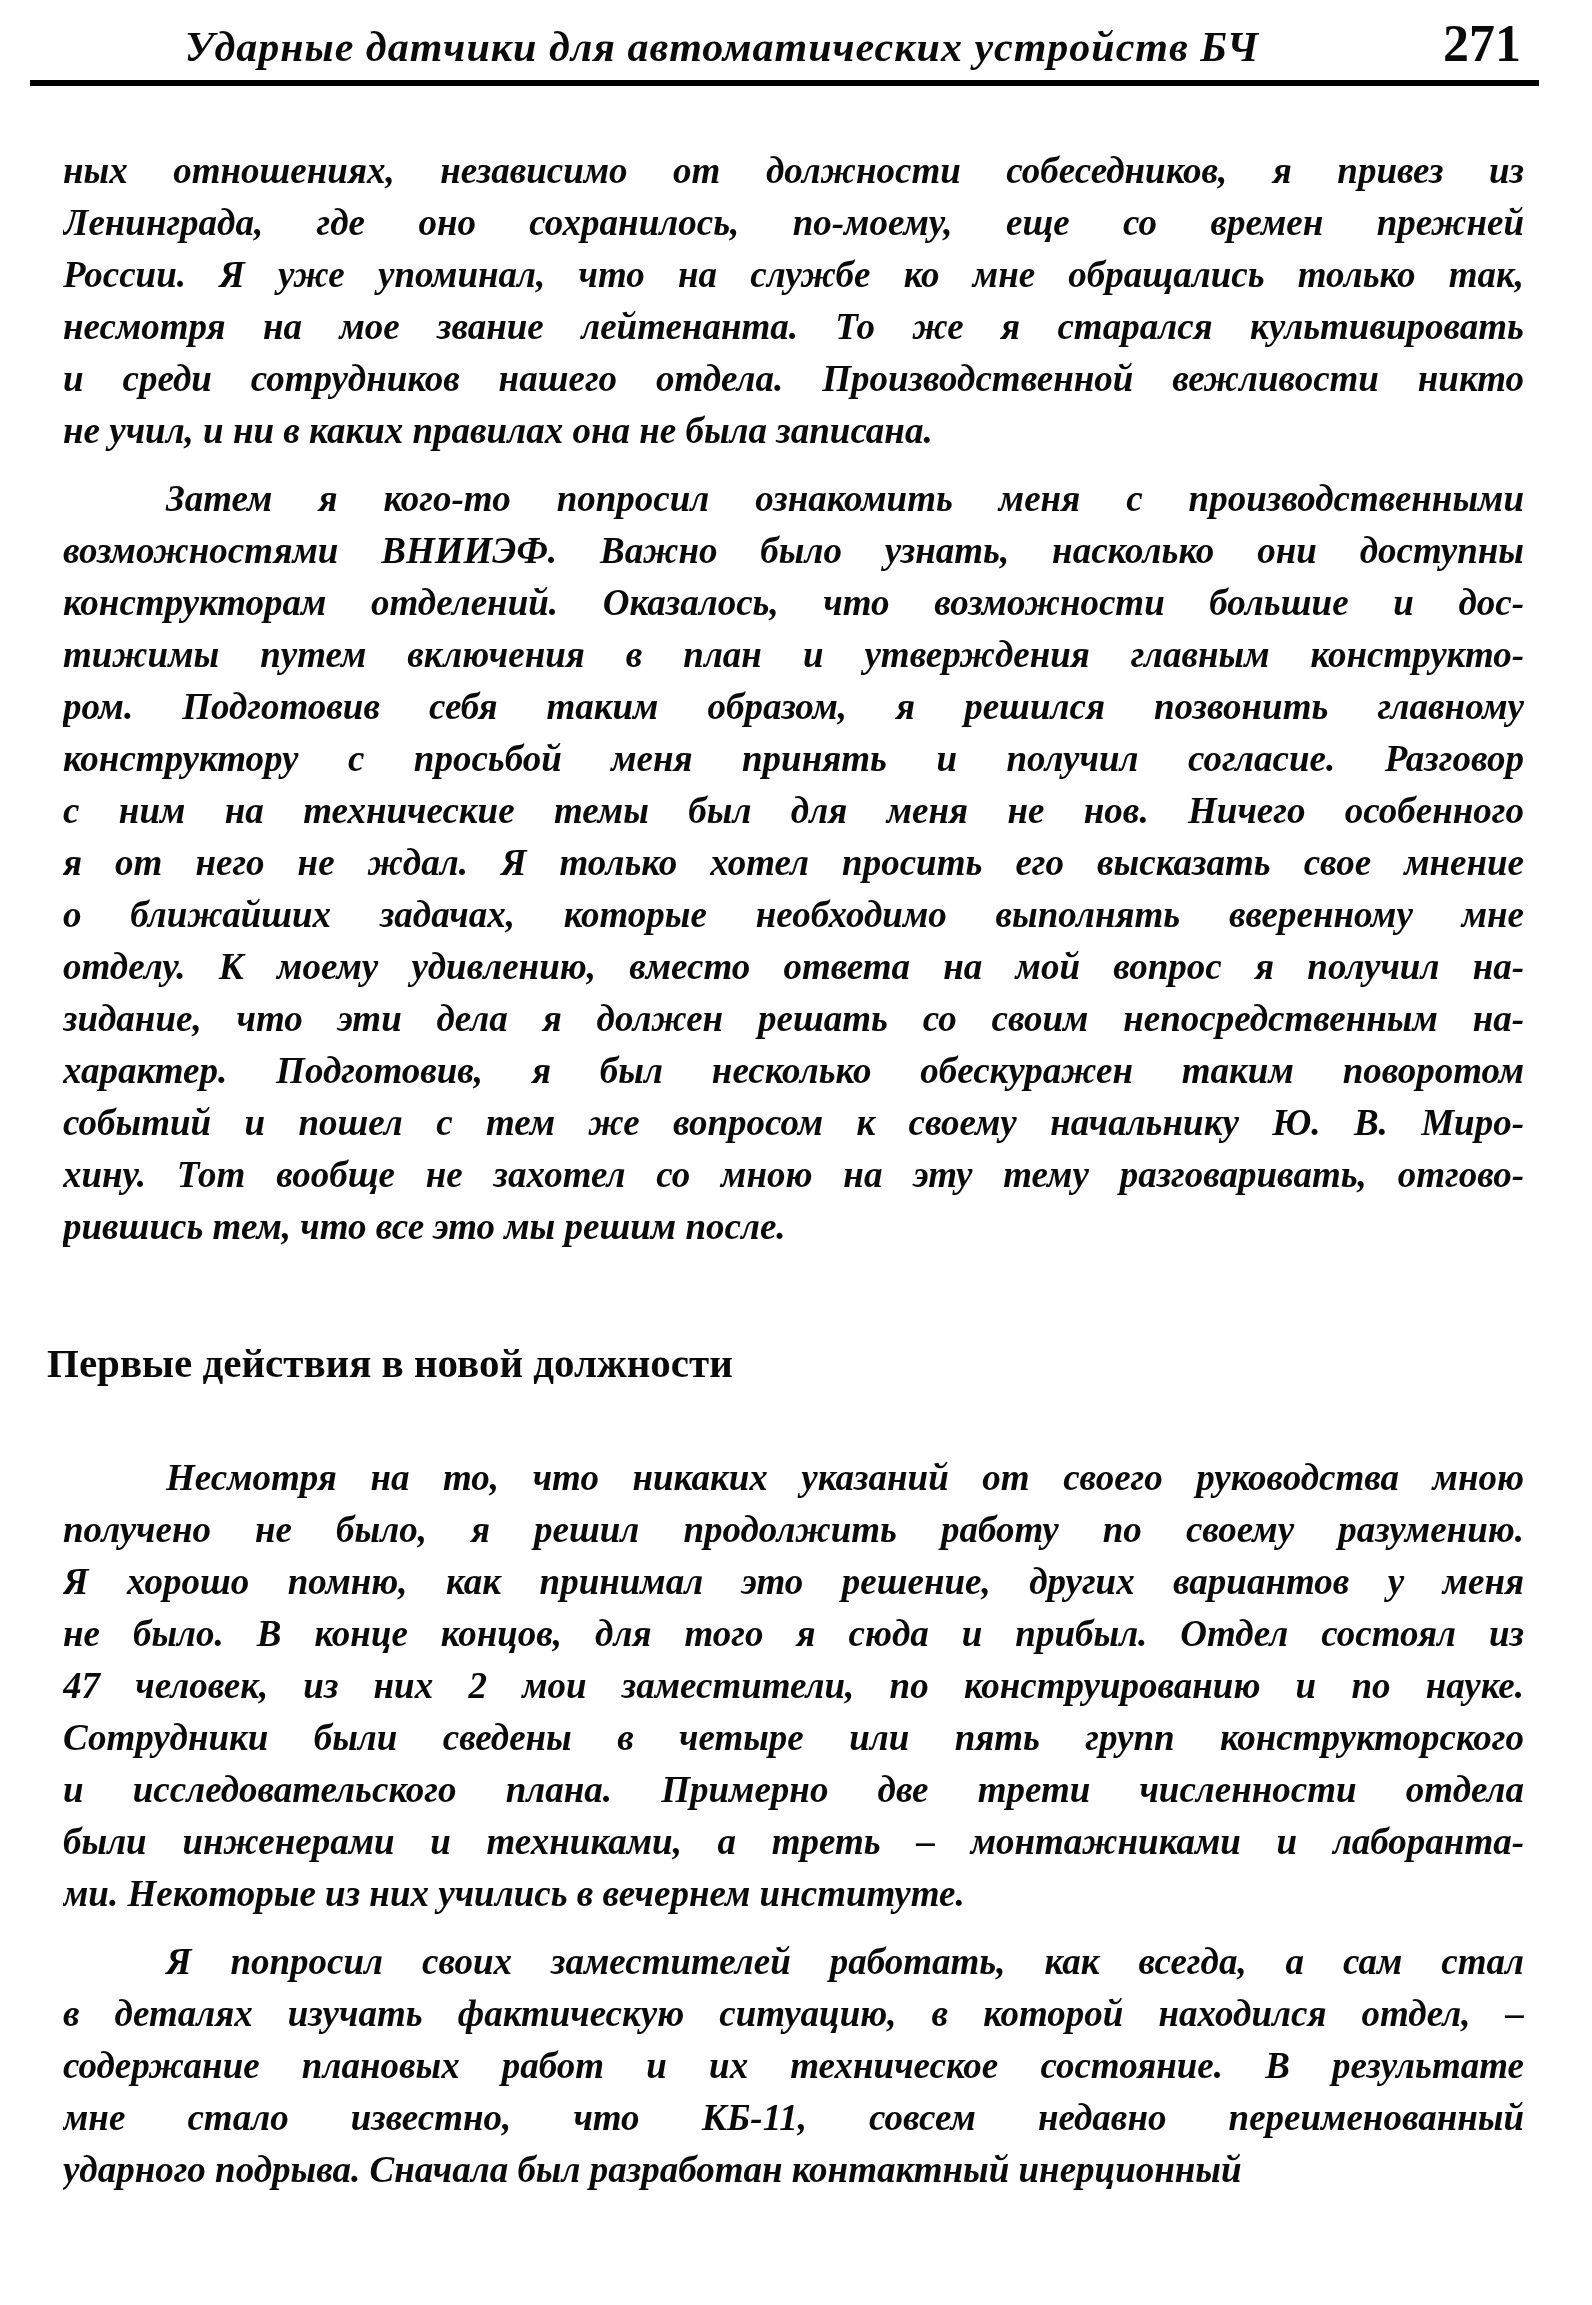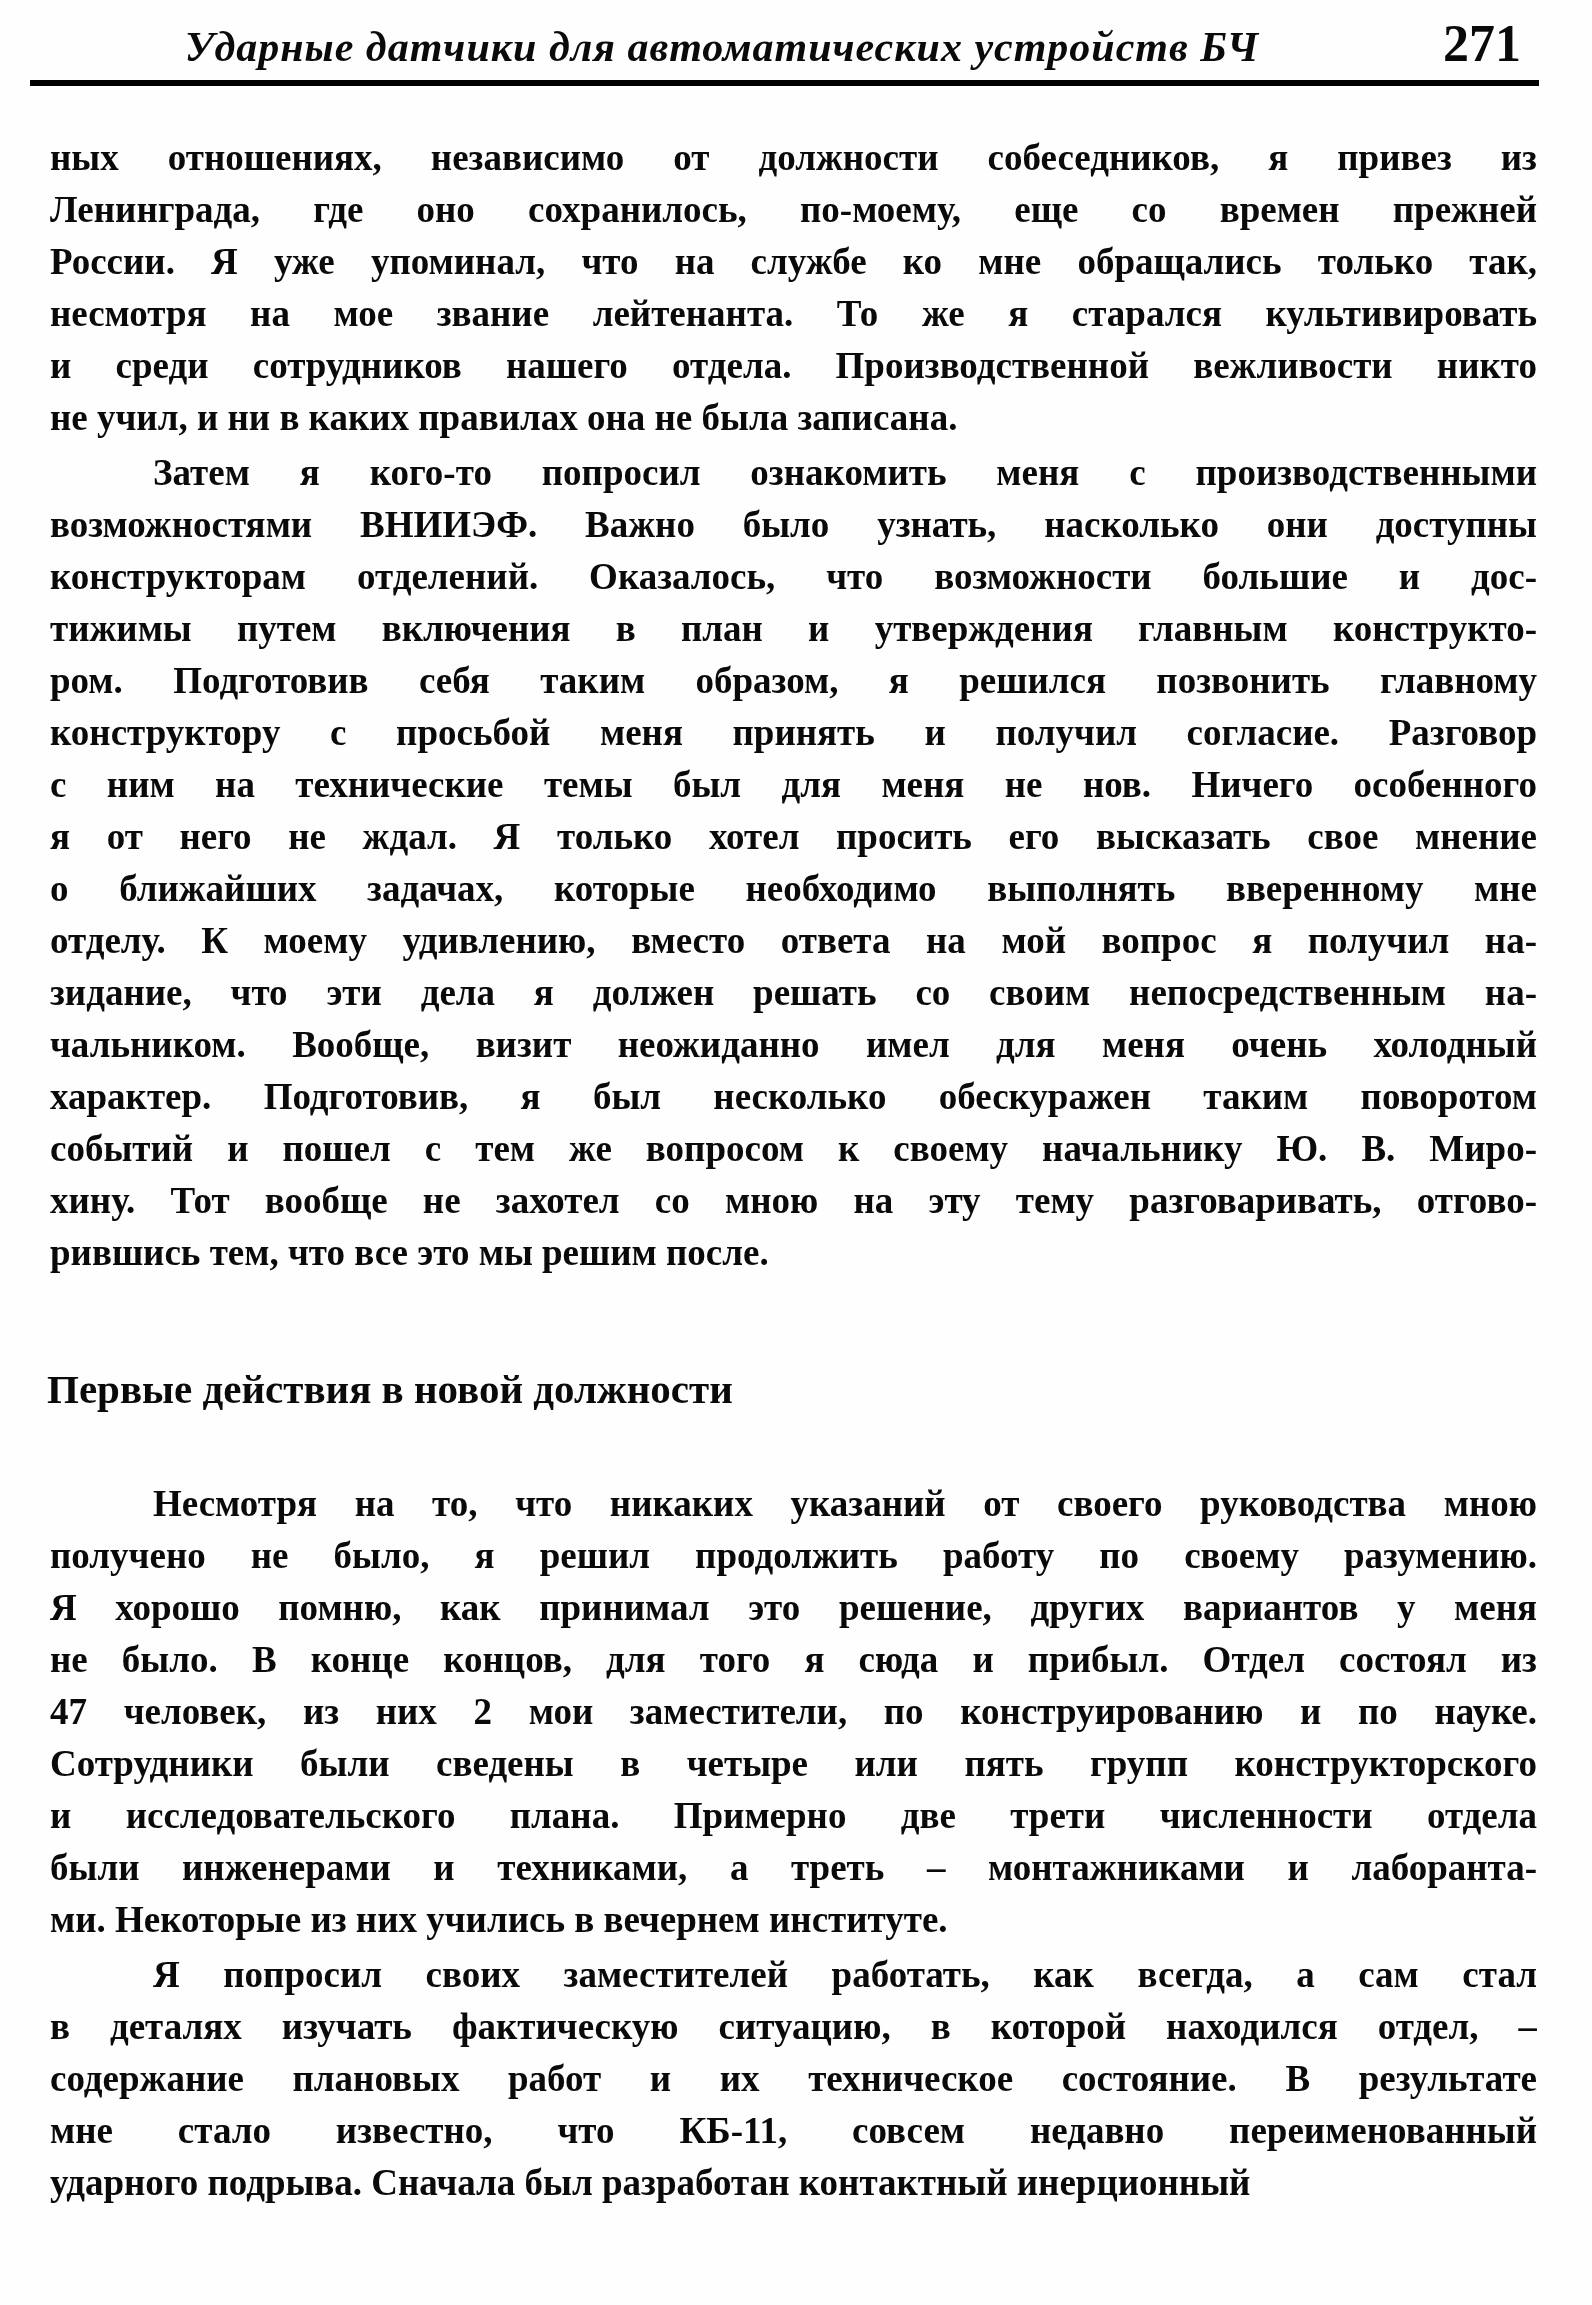--- a/index.html
+++ b/index.html
@@ -49,21 +49,21 @@
   }
   .page-body {
     position: absolute;
     left: 47px;
     top: 129px;
     width: 1493px;
     font-size: 37px;
     font-weight: 700;
     line-height: 52px;
   }
-  .para { margin: 3px; }
+  .para { margin: 16px; font-style: italic; }
   .line {
     height: 52px;
     overflow: hidden;
     text-align: justify;
     text-align-last: justify;
   }
   .line.last {
     text-align-last: left;
   }
   .para.indent .line:first-child {
@@ -100,21 +100,20 @@
         <div class="line">возможностями ВНИИЭФ. Важно было узнать, насколько они доступны</div>
         <div class="line">конструкторам отделений. Оказалось, что возможности большие и дос-</div>
         <div class="line">тижимы путем включения в план и утверждения главным конструкто-</div>
         <div class="line">ром. Подготовив себя таким образом, я решился позвонить главному</div>
         <div class="line">конструктору с просьбой меня принять и получил согласие. Разговор</div>
         <div class="line">с ним на технические темы был для меня не нов. Ничего особенного</div>
         <div class="line">я от него не ждал. Я только хотел просить его высказать свое мнение</div>
         <div class="line">о ближайших задачах, которые необходимо выполнять вверенному мне</div>
         <div class="line">отделу. К моему удивлению, вместо ответа на мой вопрос я получил на-</div>
         <div class="line">зидание, что эти дела я должен решать со своим непосредственным на-</div>
-        <div class="line">чальником. Вообще, визит неожиданно имел для меня очень холодный</div>
         <div class="line">характер. Подготовив, я был несколько обескуражен таким поворотом</div>
         <div class="line">событий и пошел с тем же вопросом к своему начальнику Ю. В. Миро-</div>
         <div class="line">хину. Тот вообще не захотел со мною на эту тему разговаривать, отгово-</div>
         <div class="line last">рившись тем, что все это мы решим после.</div>
       </div>
       <div class="section-heading">Первые действия в новой должности</div>
       <div class="para indent">
         <div class="line">Несмотря на то, что никаких указаний от своего руководства мною</div>
         <div class="line">получено не было, я решил продолжить работу по своему разумению.</div>
         <div class="line">Я хорошо помню, как принимал это решение, других вариантов у меня</div>

